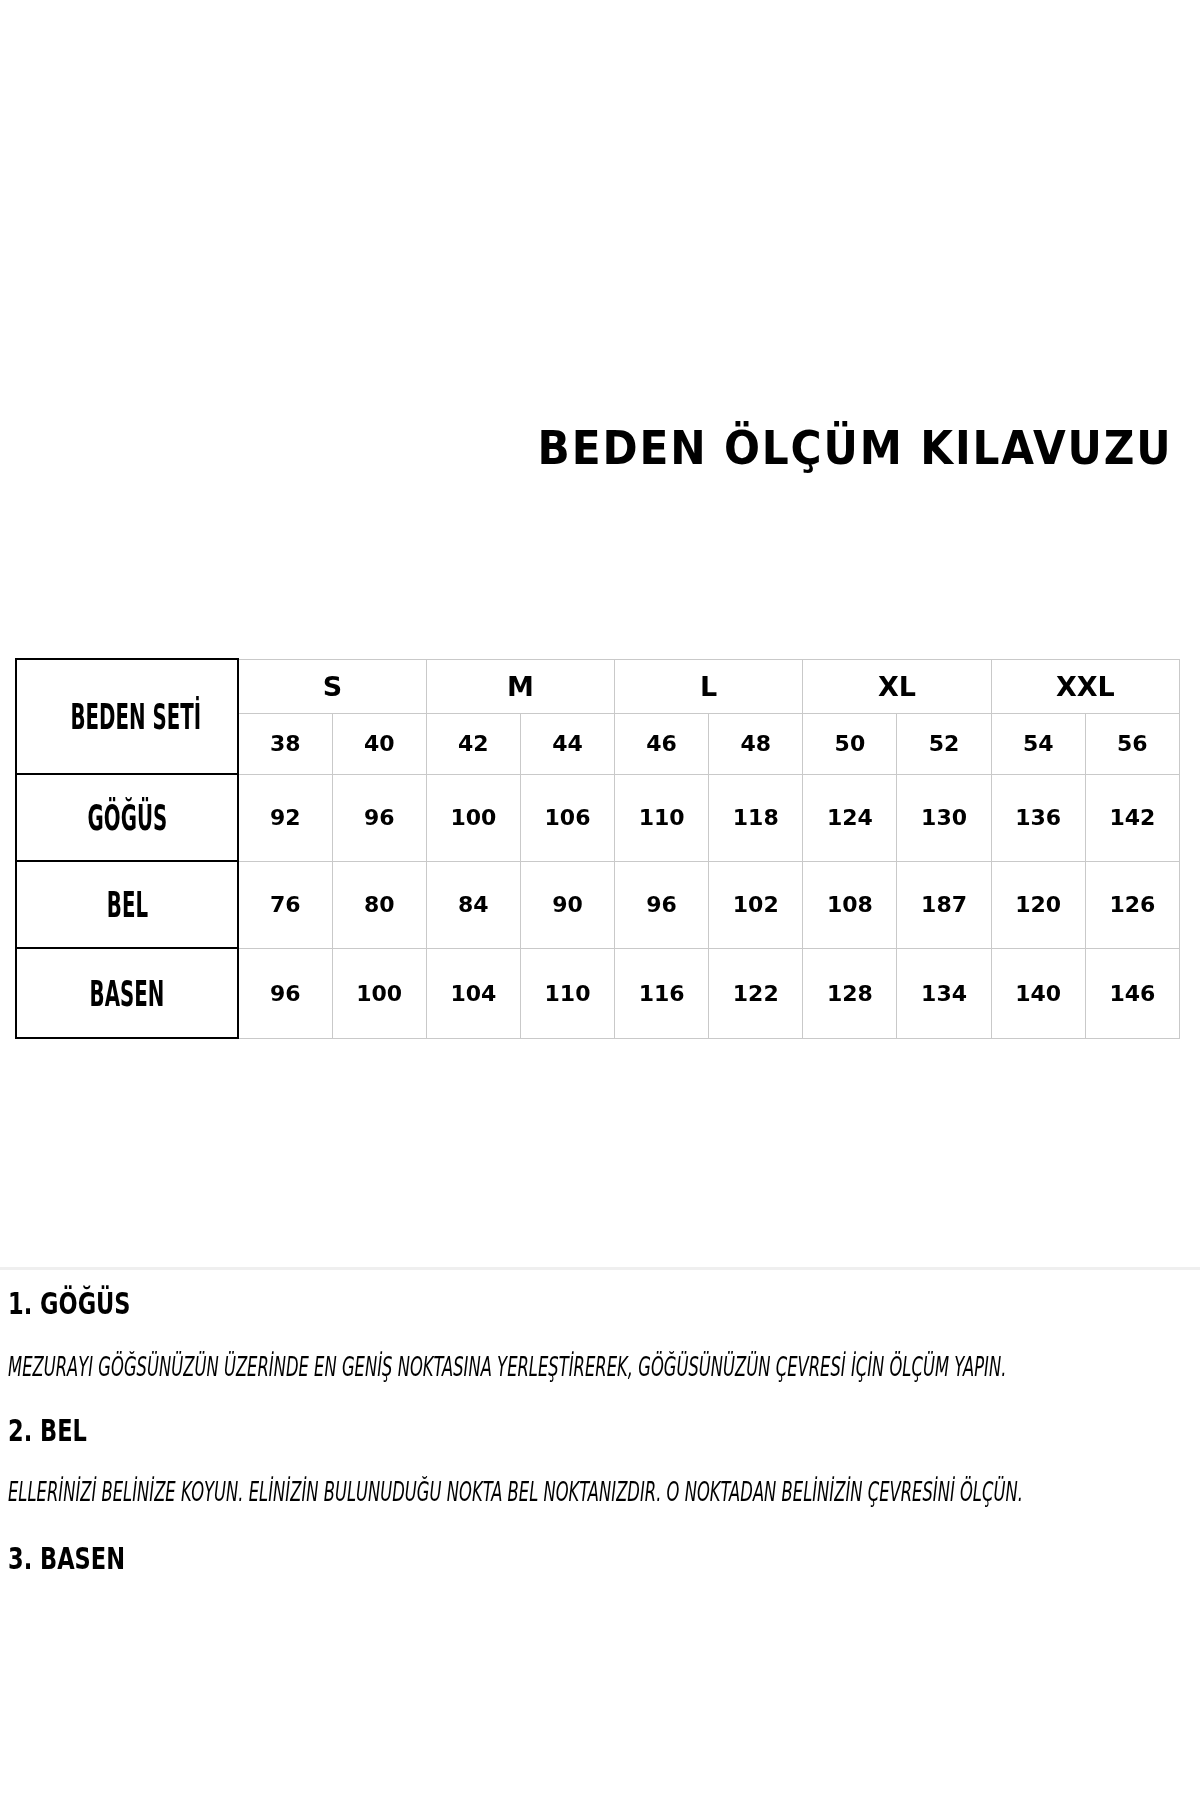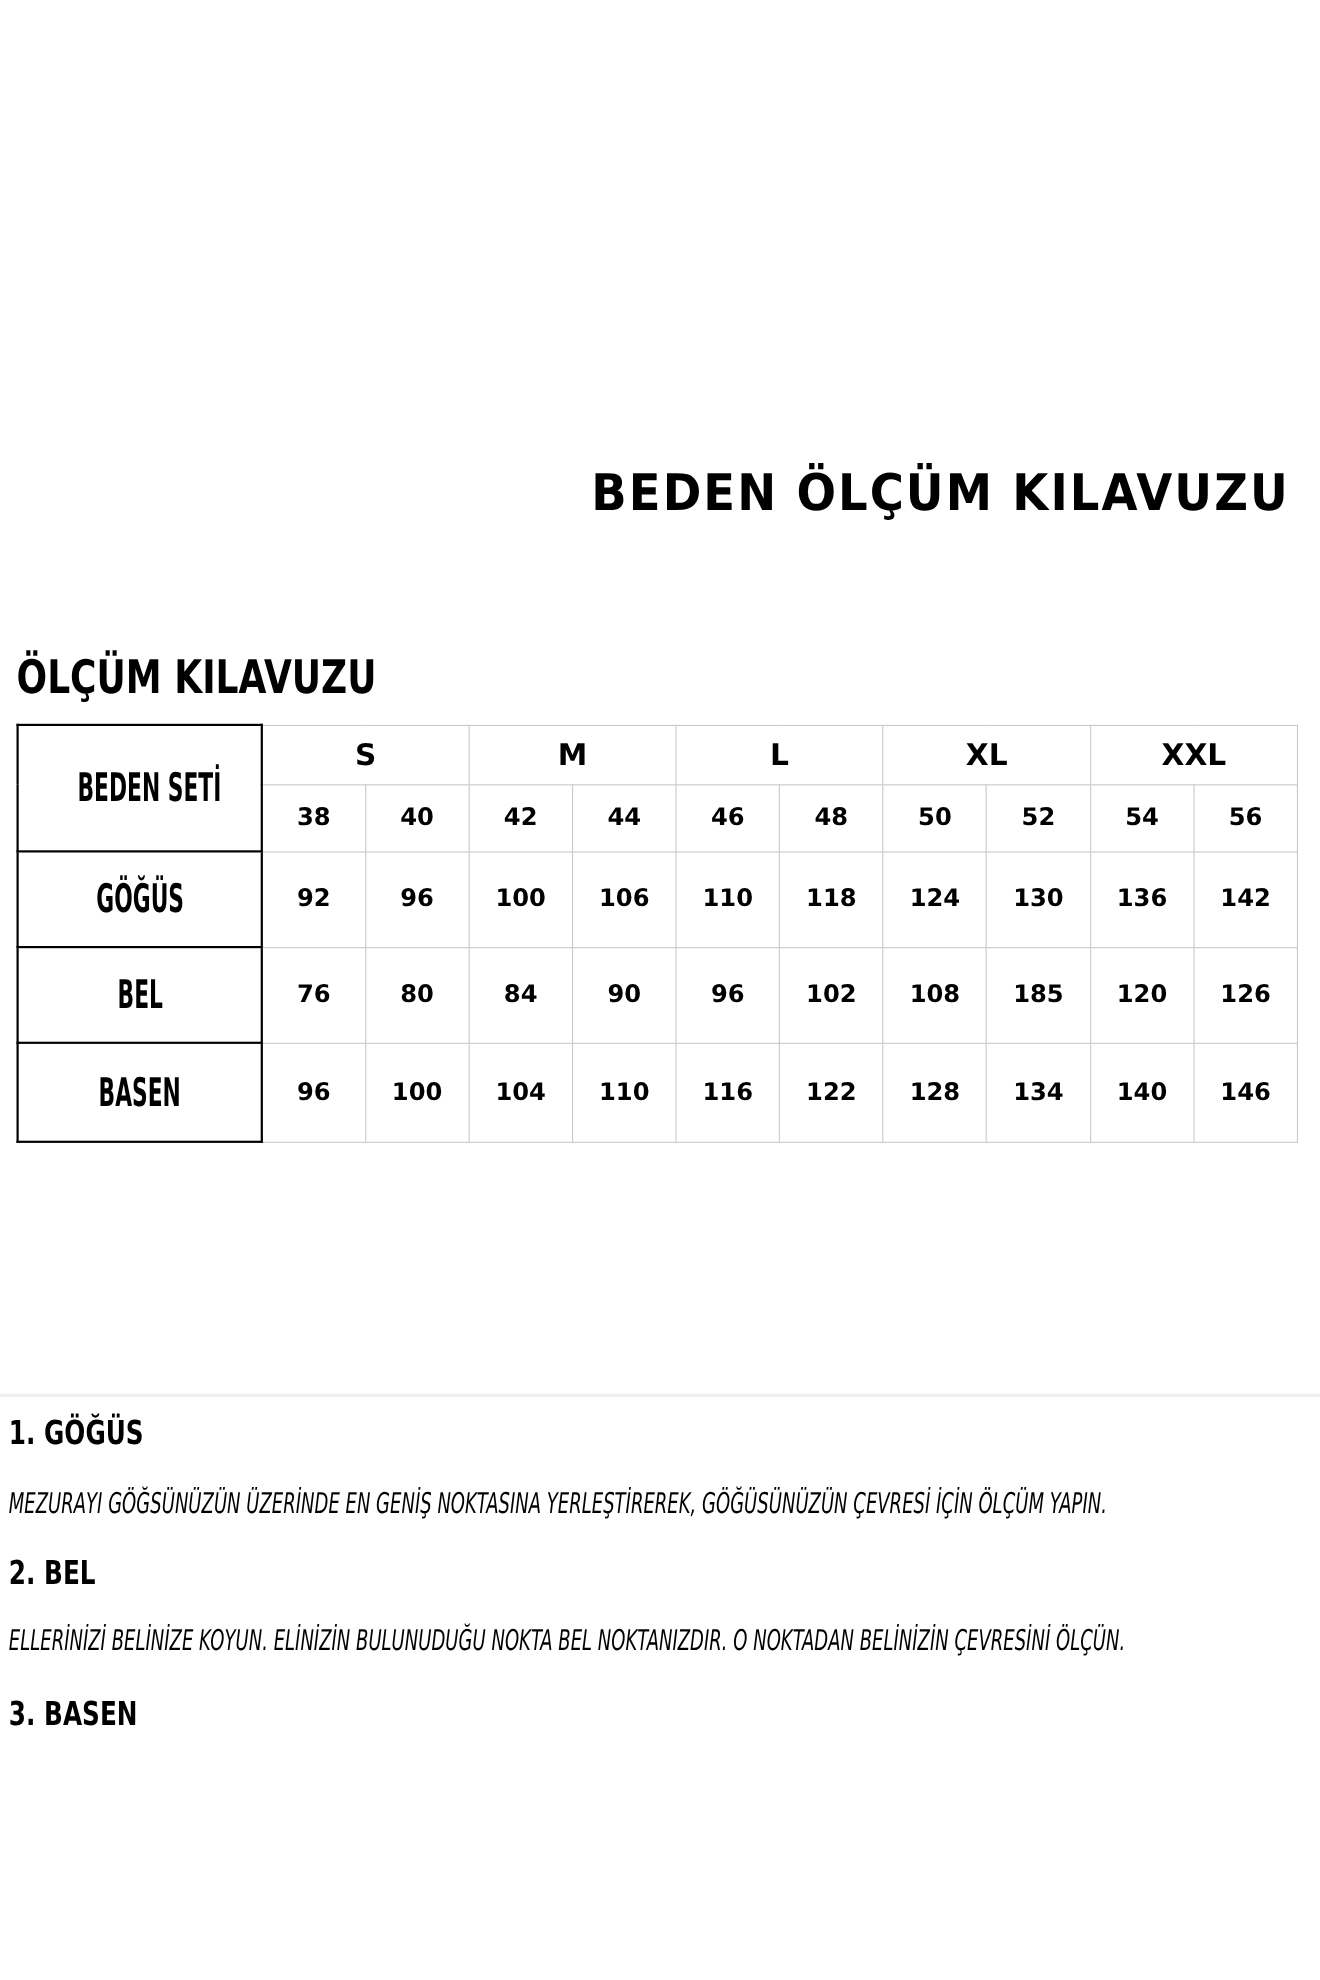--- a/index.html
+++ b/index.html
@@ -127,23 +127,20 @@
 </style>
 </head>
 <body>
 
 <div id="page">
 
   <div class="title-wrap">
     <span class="t">BEDEN ÖLÇÜM KILAVUZU</span>
   </div>
 
-  <div class="guide-heading">
-    <span class="t">ÖLÇÜM KILAVUZU</span>
-  </div>
 
   <div class="table-wrap">
     <table class="size-table">
       <colgroup>
         <col class="c0">
         <col>
           <col>
           <col>
           <col>
           <col>
@@ -195,21 +192,21 @@
           <td class="lbl">
             <span class="lbl-txt">BEL</span>
           </td>
           <td class="val">76</td>
           <td class="val">80</td>
           <td class="val">84</td>
           <td class="val">90</td>
           <td class="val">96</td>
           <td class="val">102</td>
           <td class="val">108</td>
-          <td class="val">185</td>
+          <td class="val">187</td>
           <td class="val">120</td>
           <td class="val">126</td>
         </tr>
         <tr class="r-meas-last">
           <td class="lbl">
             <span class="lbl-txt">BASEN</span>
           </td>
           <td class="val">96</td>
           <td class="val">100</td>
           <td class="val">104</td>

